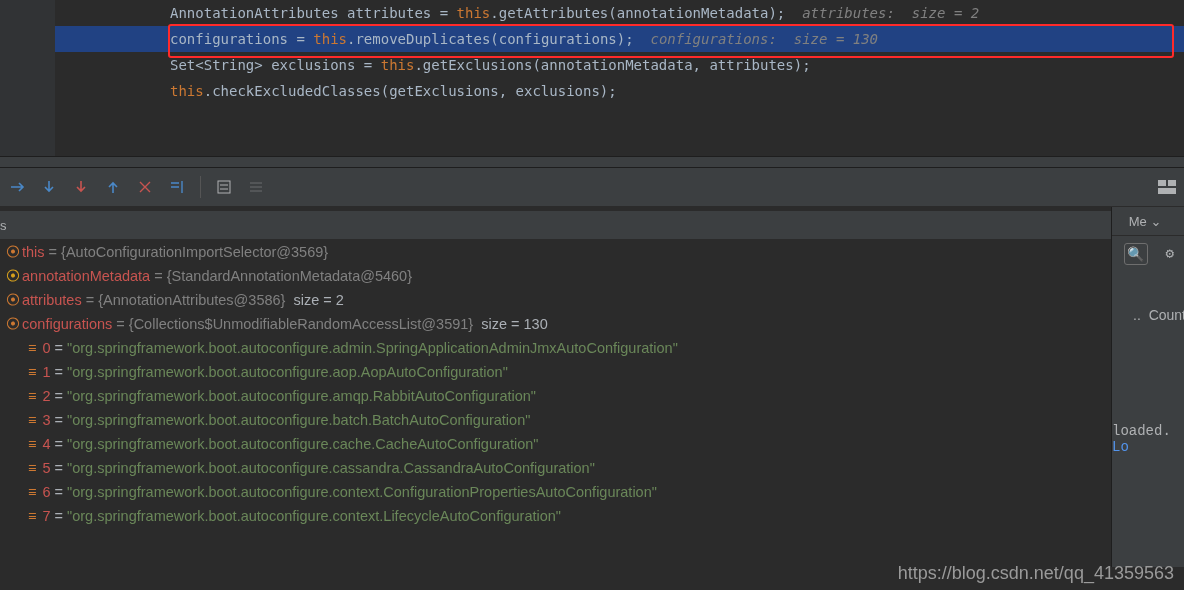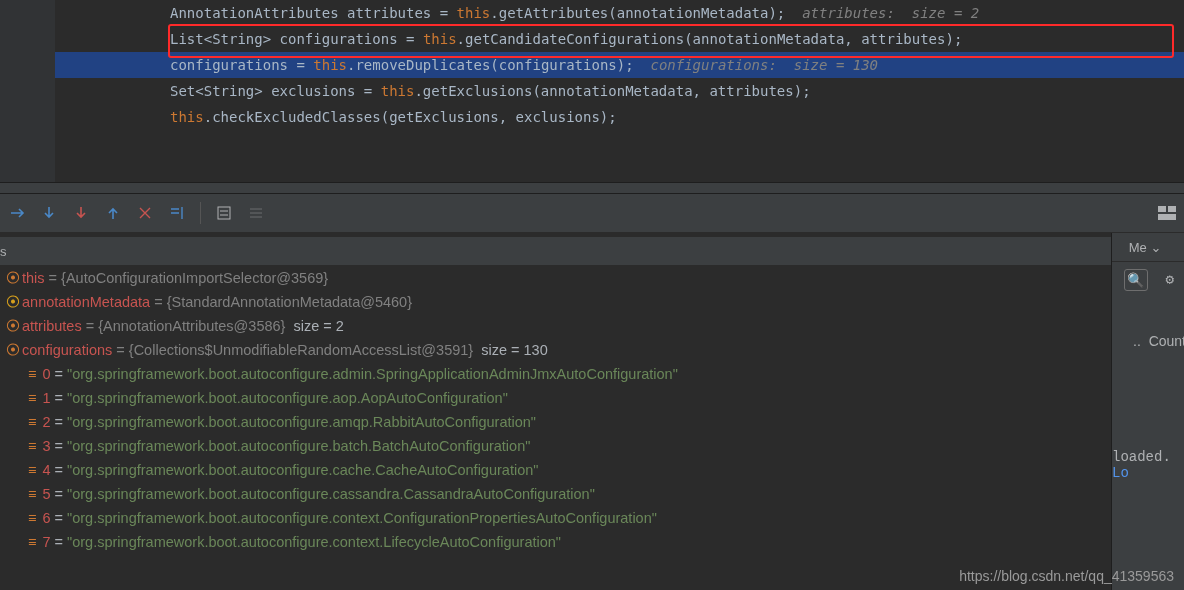--- a/index.html
+++ b/index.html
@@ -1,16 +1,16 @@
 <!DOCTYPE html>
 <html><head>
 <meta charset="utf-8">
 <style>
   html,body{margin:0;padding:0;width:1184px;height:590px;overflow:hidden;background:#2b2b2b;font-family:Consolas,Menlo,monospace;font-size:14px;color:#a9b7c6}
-  .editor{position:relative;height:182px;background:#2b2b2b}
+  .editor{position:relative;height:156px;background:#2b2b2b}
   .gutter{position:absolute;left:0;top:0;width:55px;height:100%;background:#313335}
   .code-area{position:absolute;left:55px;right:0;top:0}
   .code-line{height:26px;line-height:26px;white-space:pre;padding-left:115px;position:relative}
   .hl{background:#214283}
   .redbox{position:absolute;border:2px solid #ff2a2a;border-radius:3px;pointer-events:none}
   .kw{color:#cc7832}
   .cmt{color:#808080;font-style:italic}
   .panel-div{height:10px;background:#3c3f41;border-top:1px solid #1e1e1e;border-bottom:1px solid #1e1e1e;position:relative}
   .toolbar{height:38px;background:#3c3f41;display:flex;align-items:center;padding:0 8px;gap:14px;border-bottom:1px solid #2b2b2b;position:relative}
   .toolbar .ico{width:18px;height:18px;display:flex;align-items:center;justify-content:center;color:#afb1b3;cursor:pointer}
@@ -24,33 +24,32 @@
   .vr .bullet{width:14px;display:inline-flex;justify-content:center;color:#cc7832;margin-right:2px}
   .vr .nm{color:#c75450}
   .vr .eq{color:#abb0b6}
   .vr .val{color:#808080}
   .vr .sz{color:#abb0b6}
   .indent{padding-left:28px}
   .arr-ico{color:#cc7832;font-weight:bold;margin-right:6px}
   .idx{color:#c75450}
   .sval{color:#6a8759}
   .side-ico{position:absolute;right:10px;color:#afb1b3;cursor:pointer}
-  .watermark{position:absolute;right:10px;bottom:6px;color:#9a9a9a;font-family:sans-serif;font-size:14px}
+  .watermark{position:absolute;right:10px;bottom:6px;color:#9a9a9a;font-family:sans-serif;font-size:18px}
   .status-frag{position:absolute;right:4px;top:62px;color:#afb1b3;font-family:Liberation Mono, monospace;font-size:14px}
   .count-frag{position:absolute;right:-2px;top:100px;color:#afb1b3;font-family:sans-serif;font-size:14px}
   svg{display:block}
 </style>
 </head>
 <body>
 
 <div class="editor">
   <div class="gutter"></div>
   <div class="code-area">
     <div class="code-line"><span>AnnotationAttributes attributes = </span><span class="kw">this</span><span>.getAttributes(annotationMetadata);</span><span class="cmt">  attributes:  size = 2</span></div>
-    <div class="code-line"><span>List&lt;String&gt; configurations = </span><span class="kw">this</span><span>.getCandidateConfigurations(annotationMetadata, attributes);</span></div>
     <div class="code-line hl"><span>configurations = </span><span class="kw">this</span><span>.removeDuplicates(configurations);</span><span class="cmt">  configurations:  size = 130</span></div>
     <div class="code-line"><span>Set&lt;String&gt; exclusions = </span><span class="kw">this</span><span>.getExclusions(annotationMetadata, attributes);</span></div>
     <div class="code-line"><span class="kw">this</span><span>.checkExcludedClasses(getExclusions, exclusions);</span></div>
   </div>
   <div class="redbox" style="left:168px;top:24px;width:1002px;height:30px"></div>
 </div>
 
 <div class="panel-div"></div>
 <div class="gear-right">
   <span>⚙</span>

